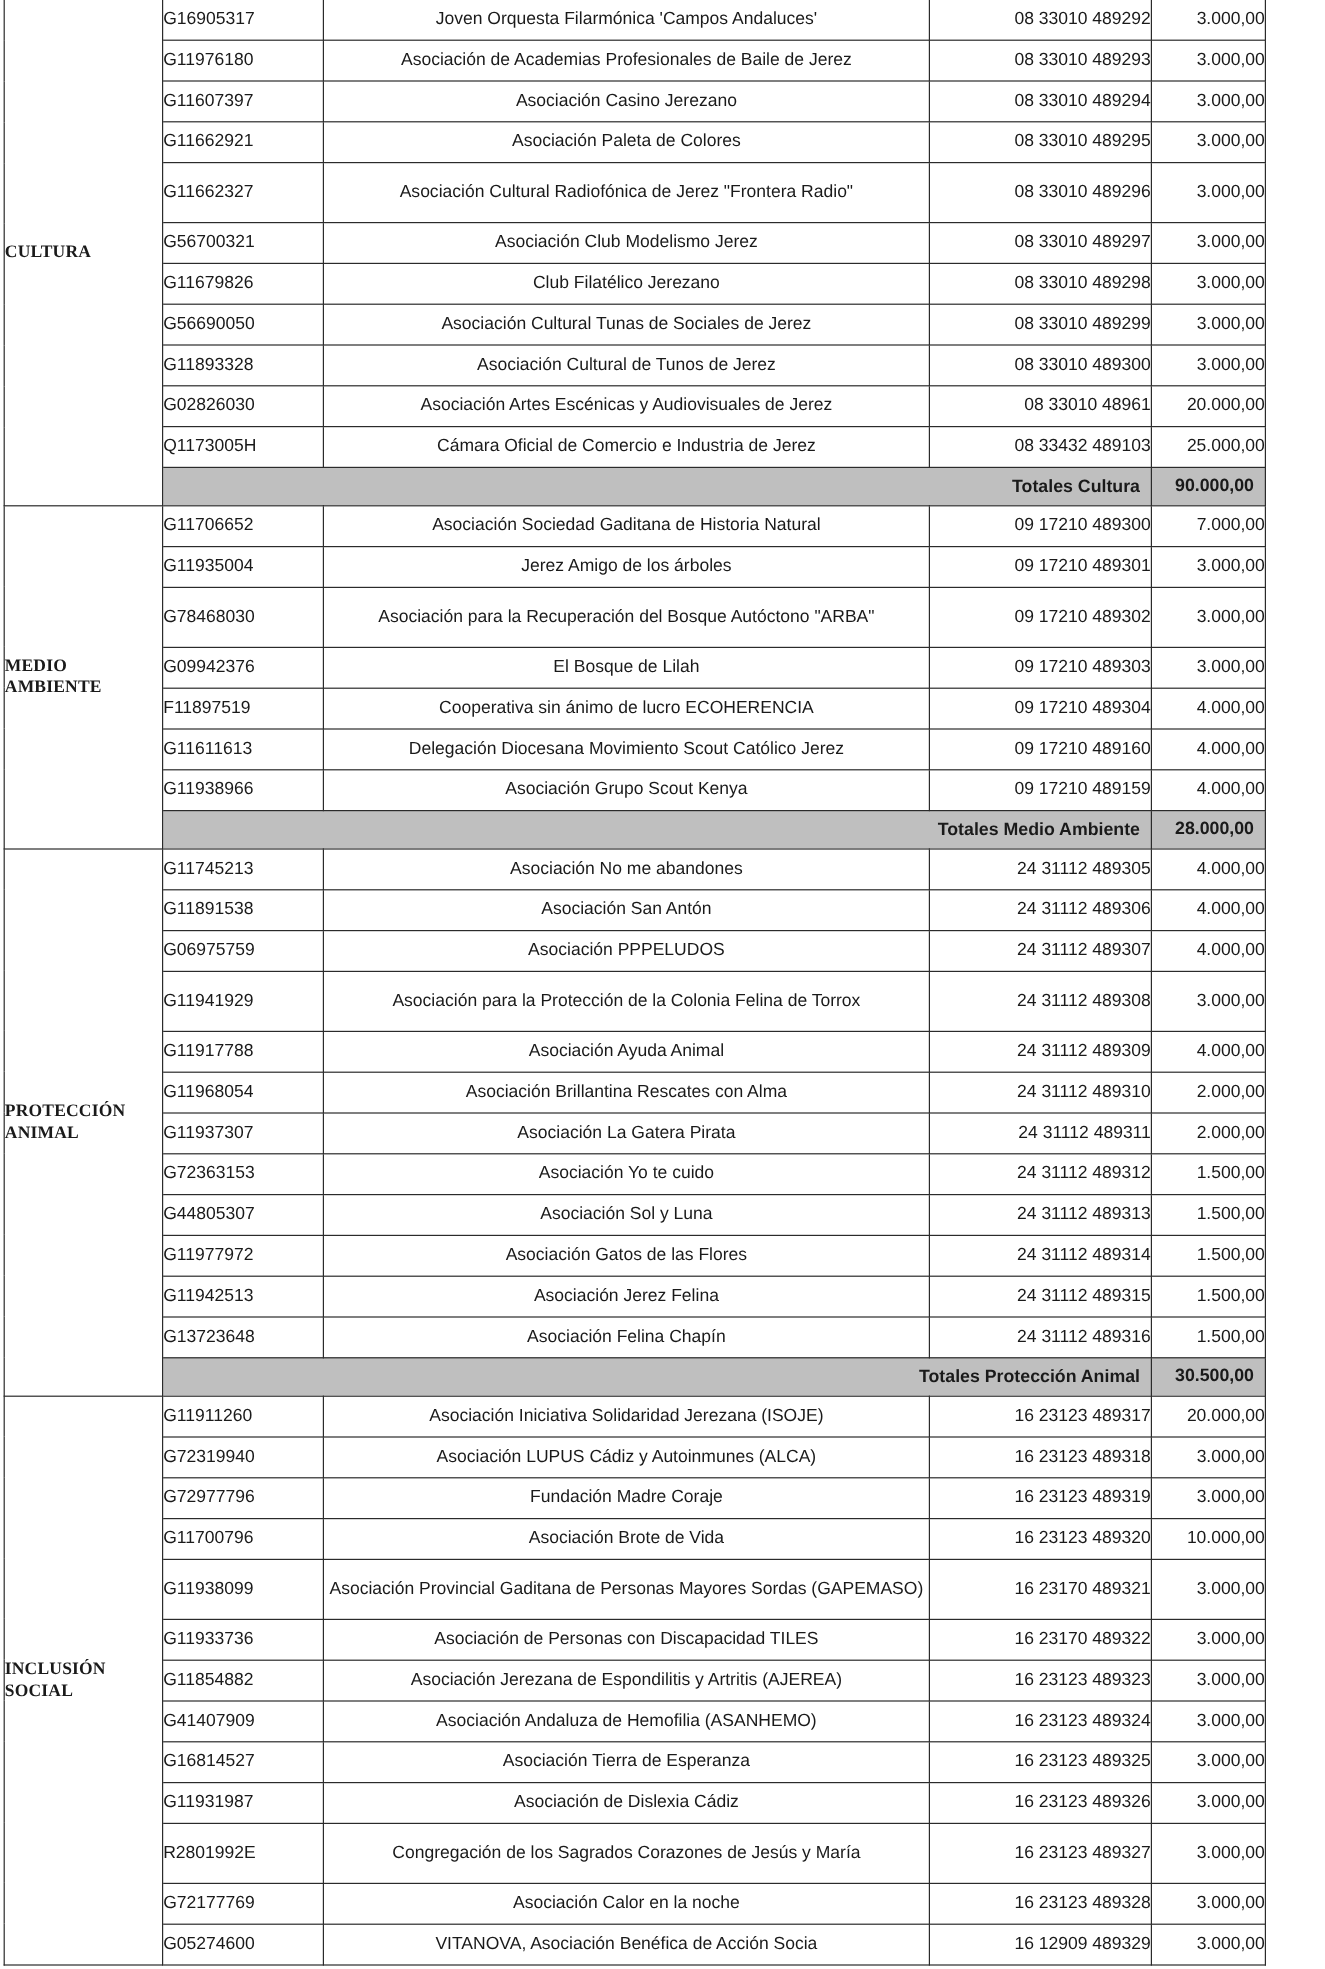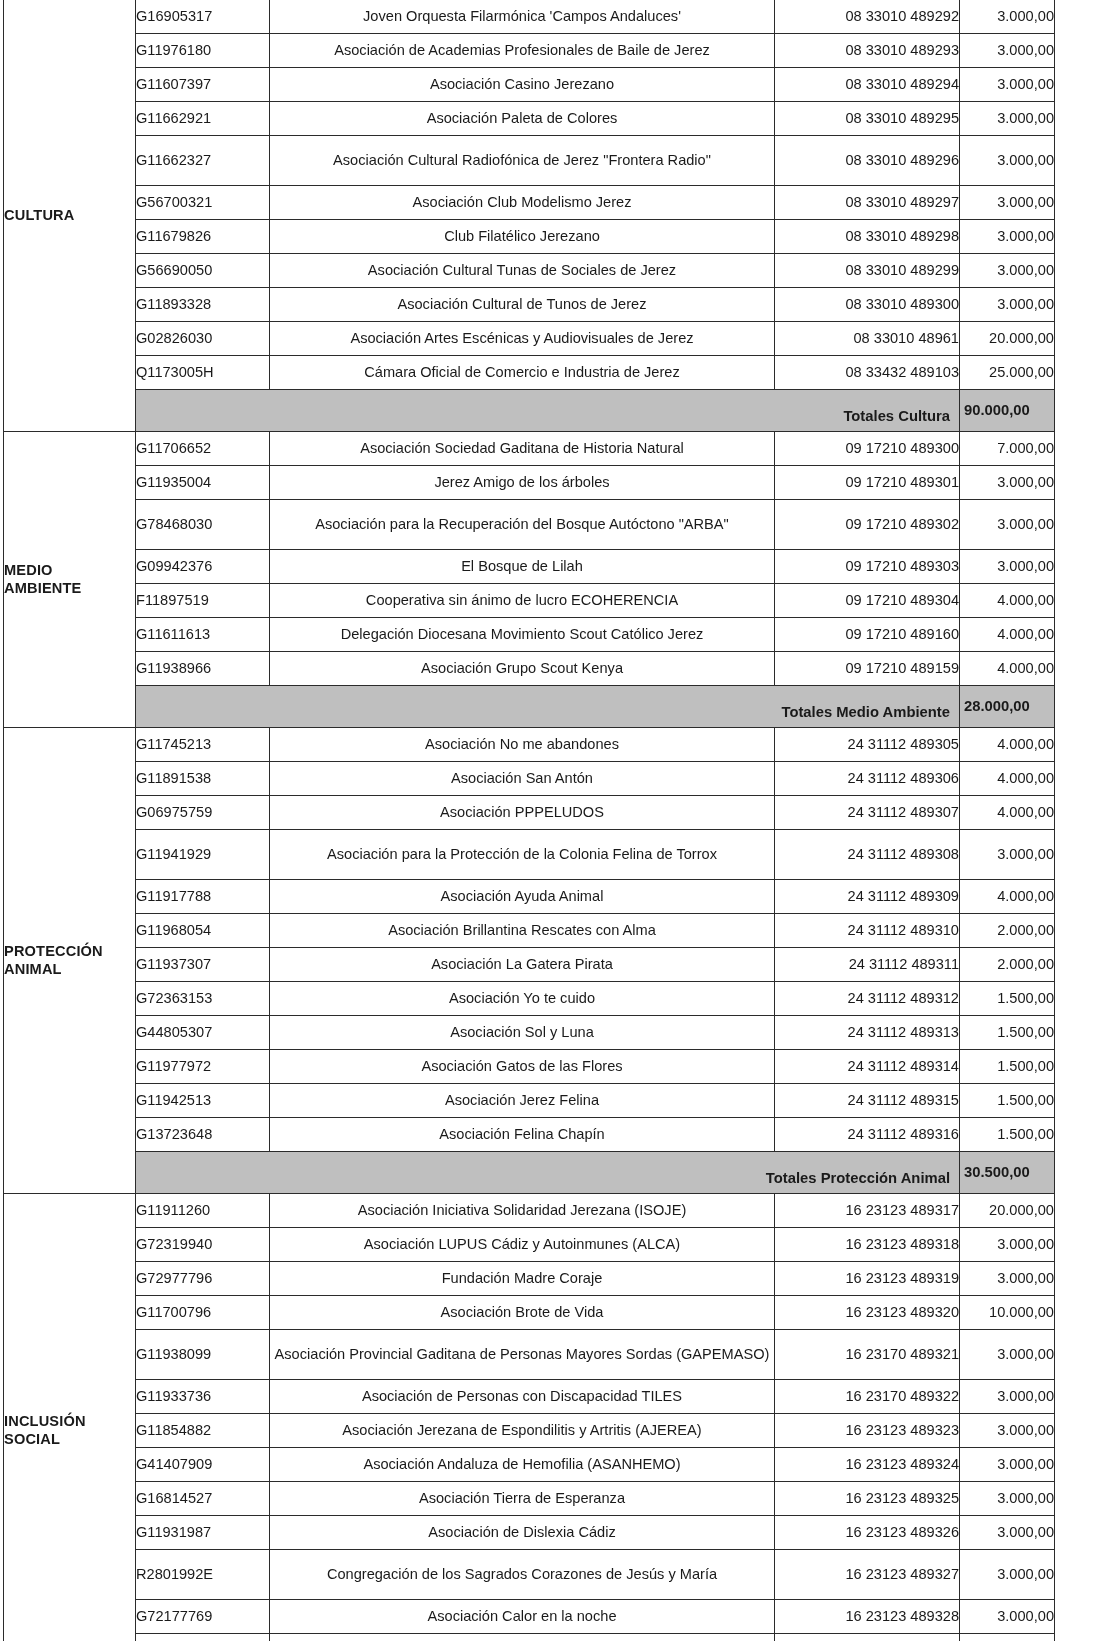--- a/index.html
+++ b/index.html
@@ -53,21 +53,21 @@
   td.cat {
     font-weight: bold;
     font-size: 15px;
     letter-spacing: 0.15px;
     padding: 0 4px 0 9px;
     vertical-align: middle;
     line-height: 1.3;
     text-align: left;
     border-left: 1px solid #2b2b2b;
   }
-  td.cat span { display: block; }
+  td.cat span { display: block; font-family: Liberation Serif, serif; }
 
   td.nif {
     padding: 5px 4px;
     font-size: 14.6px;
   }
   td.oname {
     text-align: center;
     padding: 5px 8px 5px 9px;
     font-size: 14.6px;
   }
@@ -83,24 +83,25 @@
     margin-top: 16px;
   }
 
   
   tr.totals td {
     background: #bfbfbf;
     font-weight: bold;
   }
   tr.totals td.tot-label {
     text-align: right;
-    padding: 17px 9px 5px 4px;
+    padding: 7px 9px 5px 4px;
     font-size: 14.8px;
   }
   tr.totals td.tot-amt {
+    text-align: right;
     padding: 5px 9px 5px 4px;
     font-size: 14.8px;
   }
 
   .r1 { height: 34px; }
   .r2 { height: 50px; }
   .rt { height: 30px; }
 </style>
 </head>
 <body>

